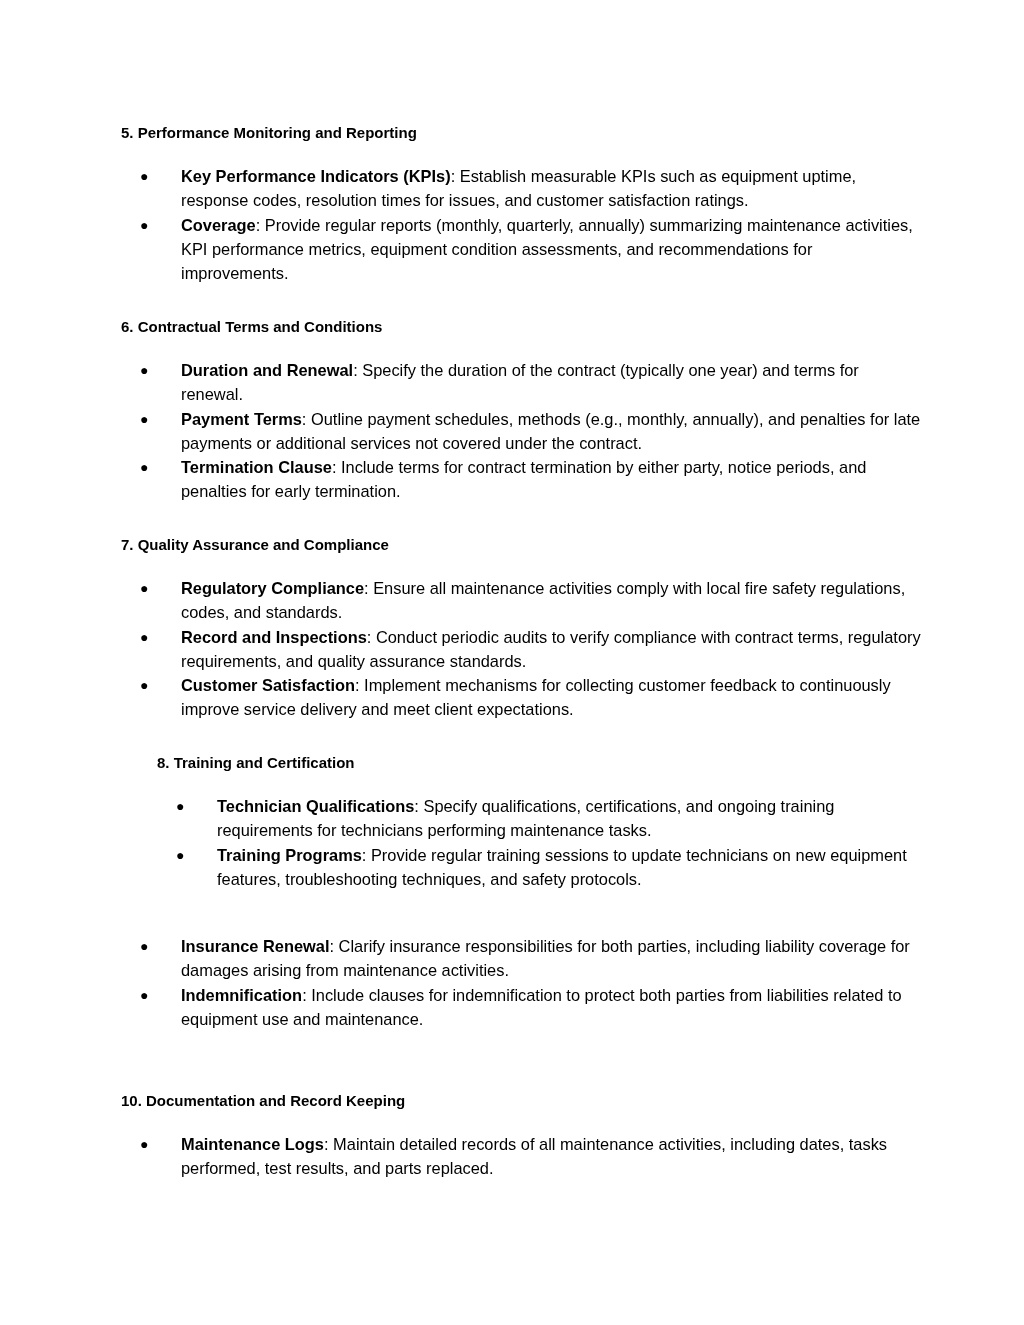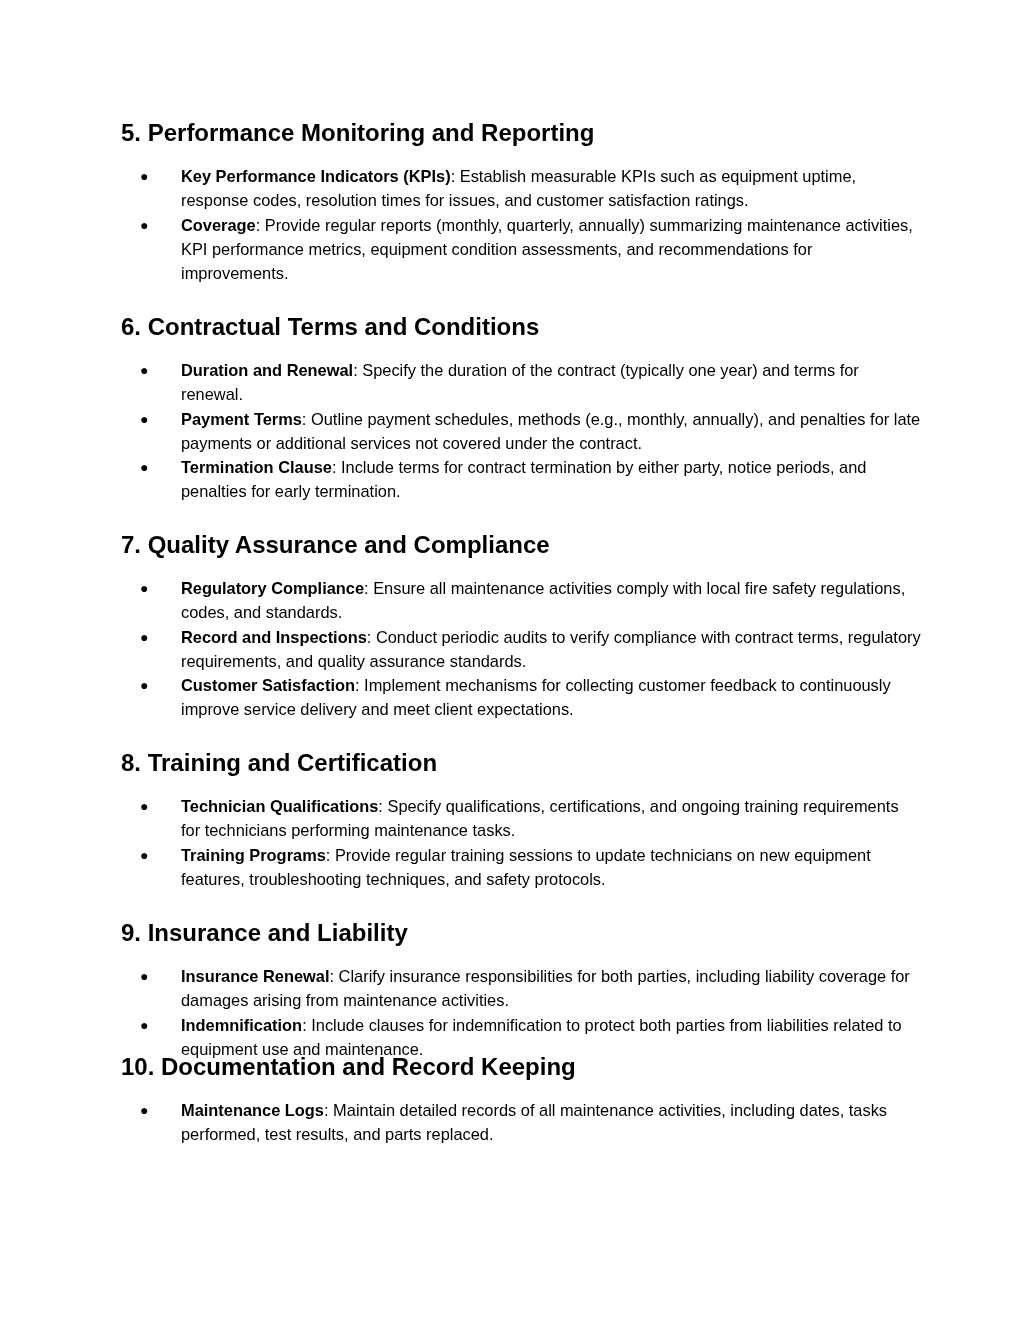--- a/index.html
+++ b/index.html
@@ -4,41 +4,41 @@
   <style>
     html, body { margin: 0; padding: 0; background: #ffffff; }
     body {
       width: 1024px; height: 1325px; position: relative; overflow: hidden;
       font-family: "Liberation Sans", sans-serif; color: #000000;
     }
     .page { position: absolute; left: 121px; top: 118px; width: 800px; }
     .section { margin: 0; }
     .section h2 {
       font-family: "Liberation Sans", sans-serif;
-      font-size: 24px; font-weight: bold; margin: 0; line-height: 30px;
+      font-size: 15px; font-weight: bold; margin: 0; line-height: 30px;
       color: #000;
     }
     .section ul {
       list-style: none; margin: 0; padding: 0;
       margin-top: 16px;
     }
     .section li {
       position: relative; padding-left: 60px;
       font-size: 16.4px; line-height: 24.3px; margin: 0;
     }
     .section li .bullet {
       position: absolute; left: 19px; top: 0; font-size: 14px; line-height: 24.3px;
     }
     .section li b { font-weight: bold; text-align: center; }
     .s5 { position: absolute; top: 0; }
     .s6 { position: absolute; top: 194px; }
     .s7 { position: absolute; top: 412px; }
-    .s8 { position: absolute; top: 630px; }
+    .s8 { position: absolute; top: 630px; margin-left: 36px; }
     .s9 { position: absolute; top: 800px; }
-    .s10 { position: absolute; top: 934px; }
+    .s10 { position: absolute; top: 968px; }
   </style>
 </head>
 <body>
 
 <div class="page">
 
   <div class="section s5">
     <h2>5. Performance Monitoring and Reporting</h2>
     <ul>
       <li><span class="bullet">●</span><b>Key Performance Indicators (KPIs)</b><span>: Establish measurable KPIs such as equipment uptime, response codes, resolution times for issues, and customer satisfaction ratings.</span></li>
@@ -66,21 +66,20 @@
 
   <div class="section s8">
     <h2>8. Training and Certification</h2>
     <ul>
       <li><span class="bullet">●</span><b>Technician Qualifications</b><span>: Specify qualifications, certifications, and ongoing training requirements for technicians performing maintenance tasks.</span></li>
       <li><span class="bullet">●</span><b>Training Programs</b><span>: Provide regular training sessions to update technicians on new equipment features, troubleshooting techniques, and safety protocols.</span></li>
     </ul>
   </div>
 
   <div class="section s9">
-    <h2>9. Insurance and Liability</h2>
     <ul>
       <li><span class="bullet">●</span><b>Insurance Renewal</b><span>: Clarify insurance responsibilities for both parties, including liability coverage for damages arising from maintenance activities.</span></li>
       <li><span class="bullet">●</span><b>Indemnification</b><span>: Include clauses for indemnification to protect both parties from liabilities related to equipment use and maintenance.</span></li>
     </ul>
   </div>
 
   <div class="section s10">
     <h2>10. Documentation and Record Keeping</h2>
     <ul>
       <li><span class="bullet">●</span><b>Maintenance Logs</b><span>: Maintain detailed records of all maintenance activities, including dates, tasks performed, test results, and parts replaced.</span></li>

